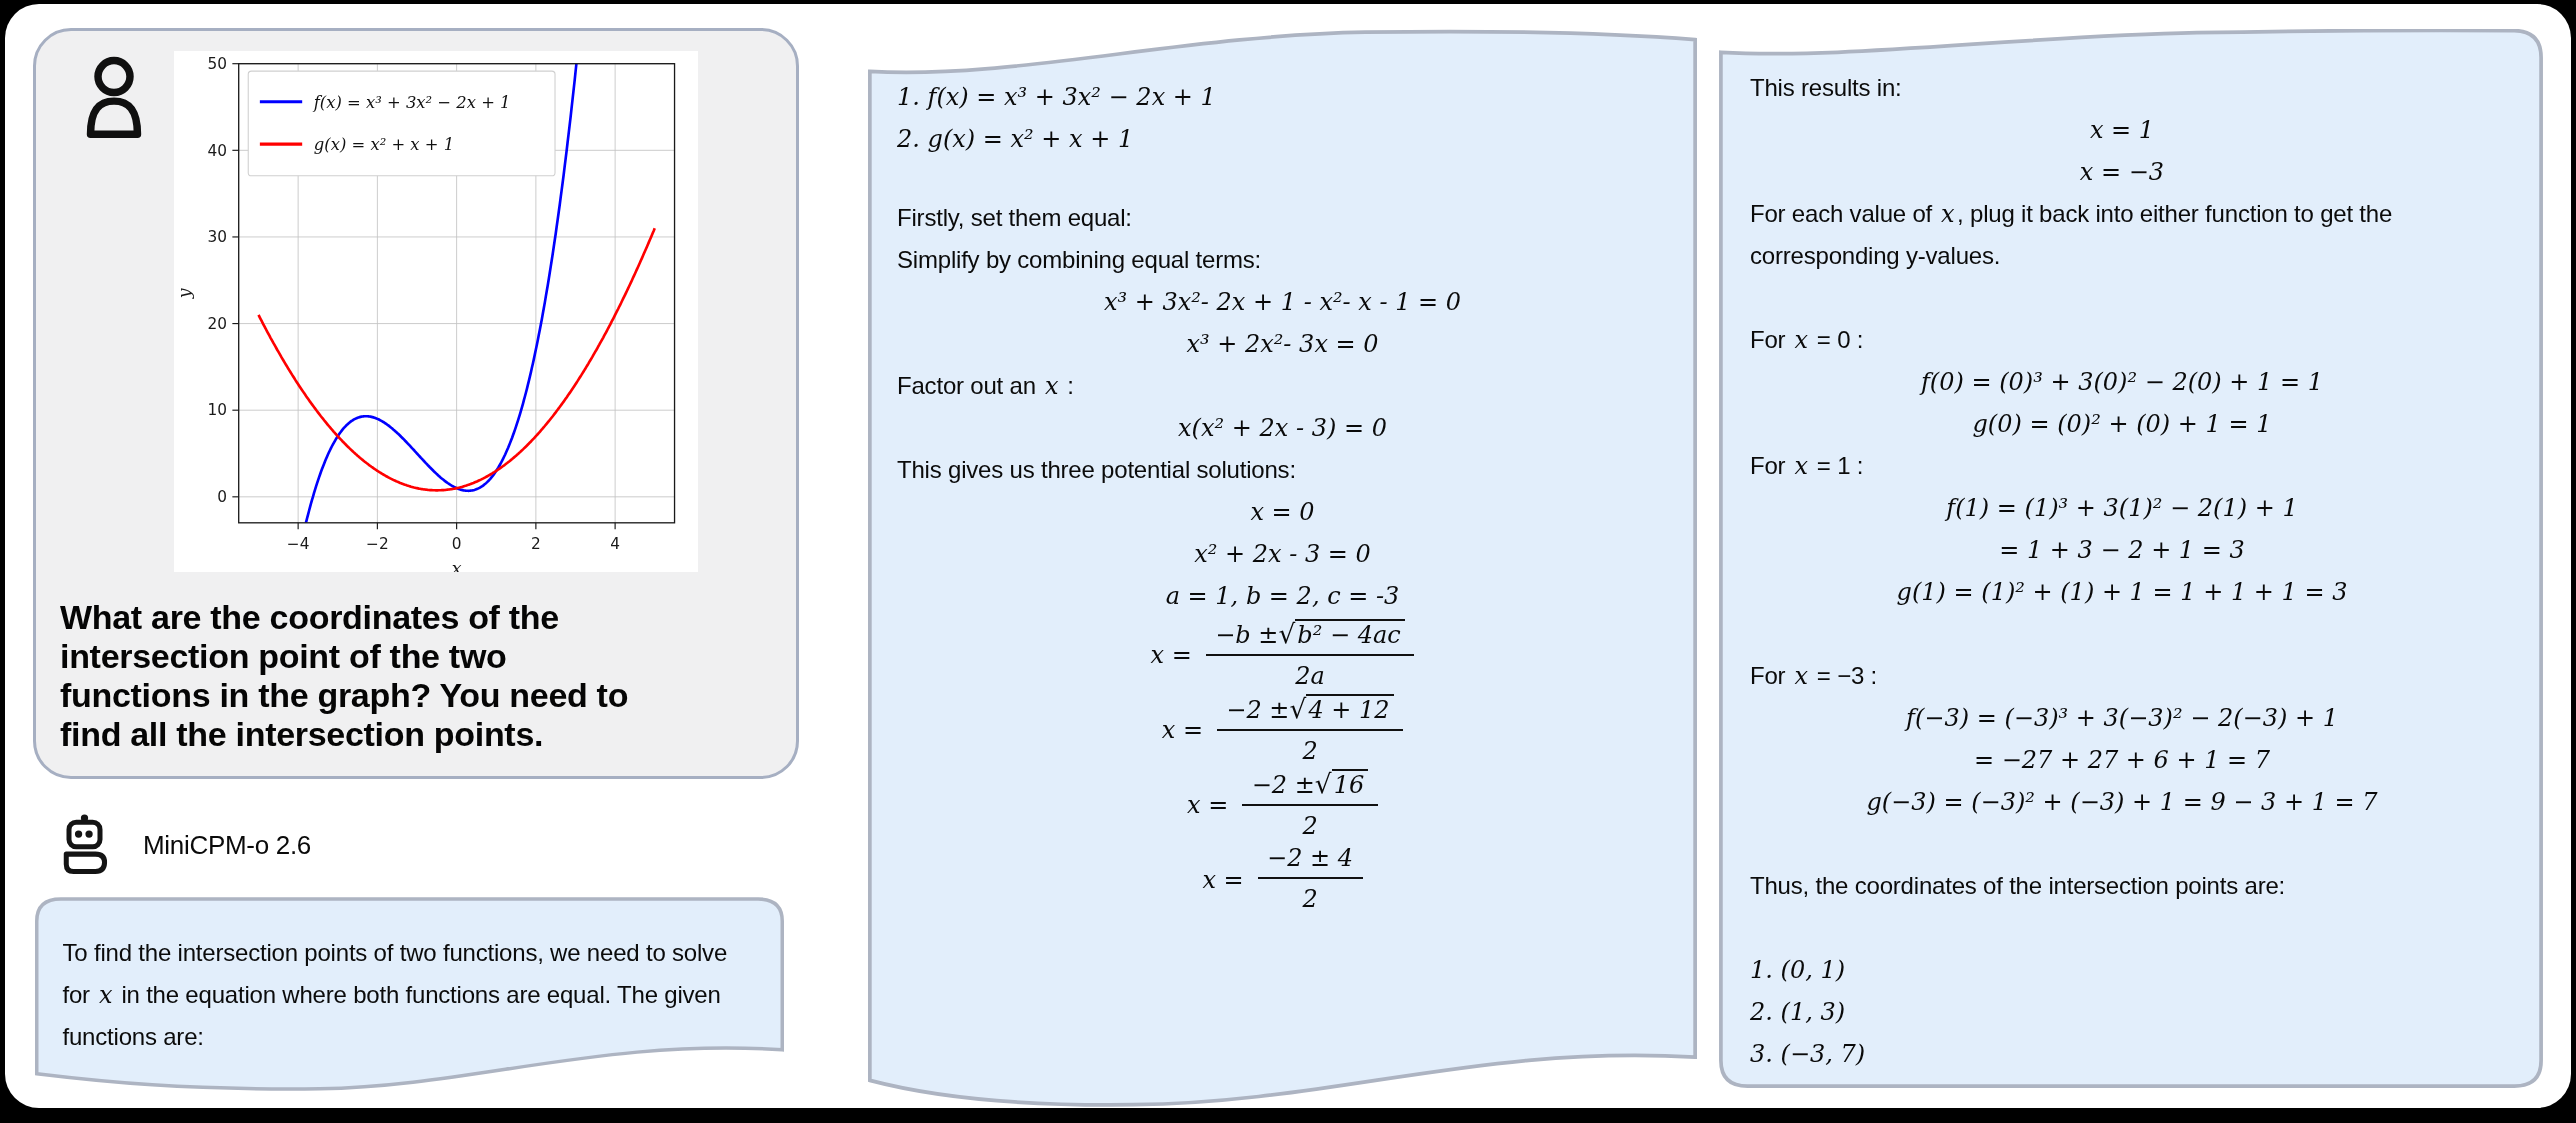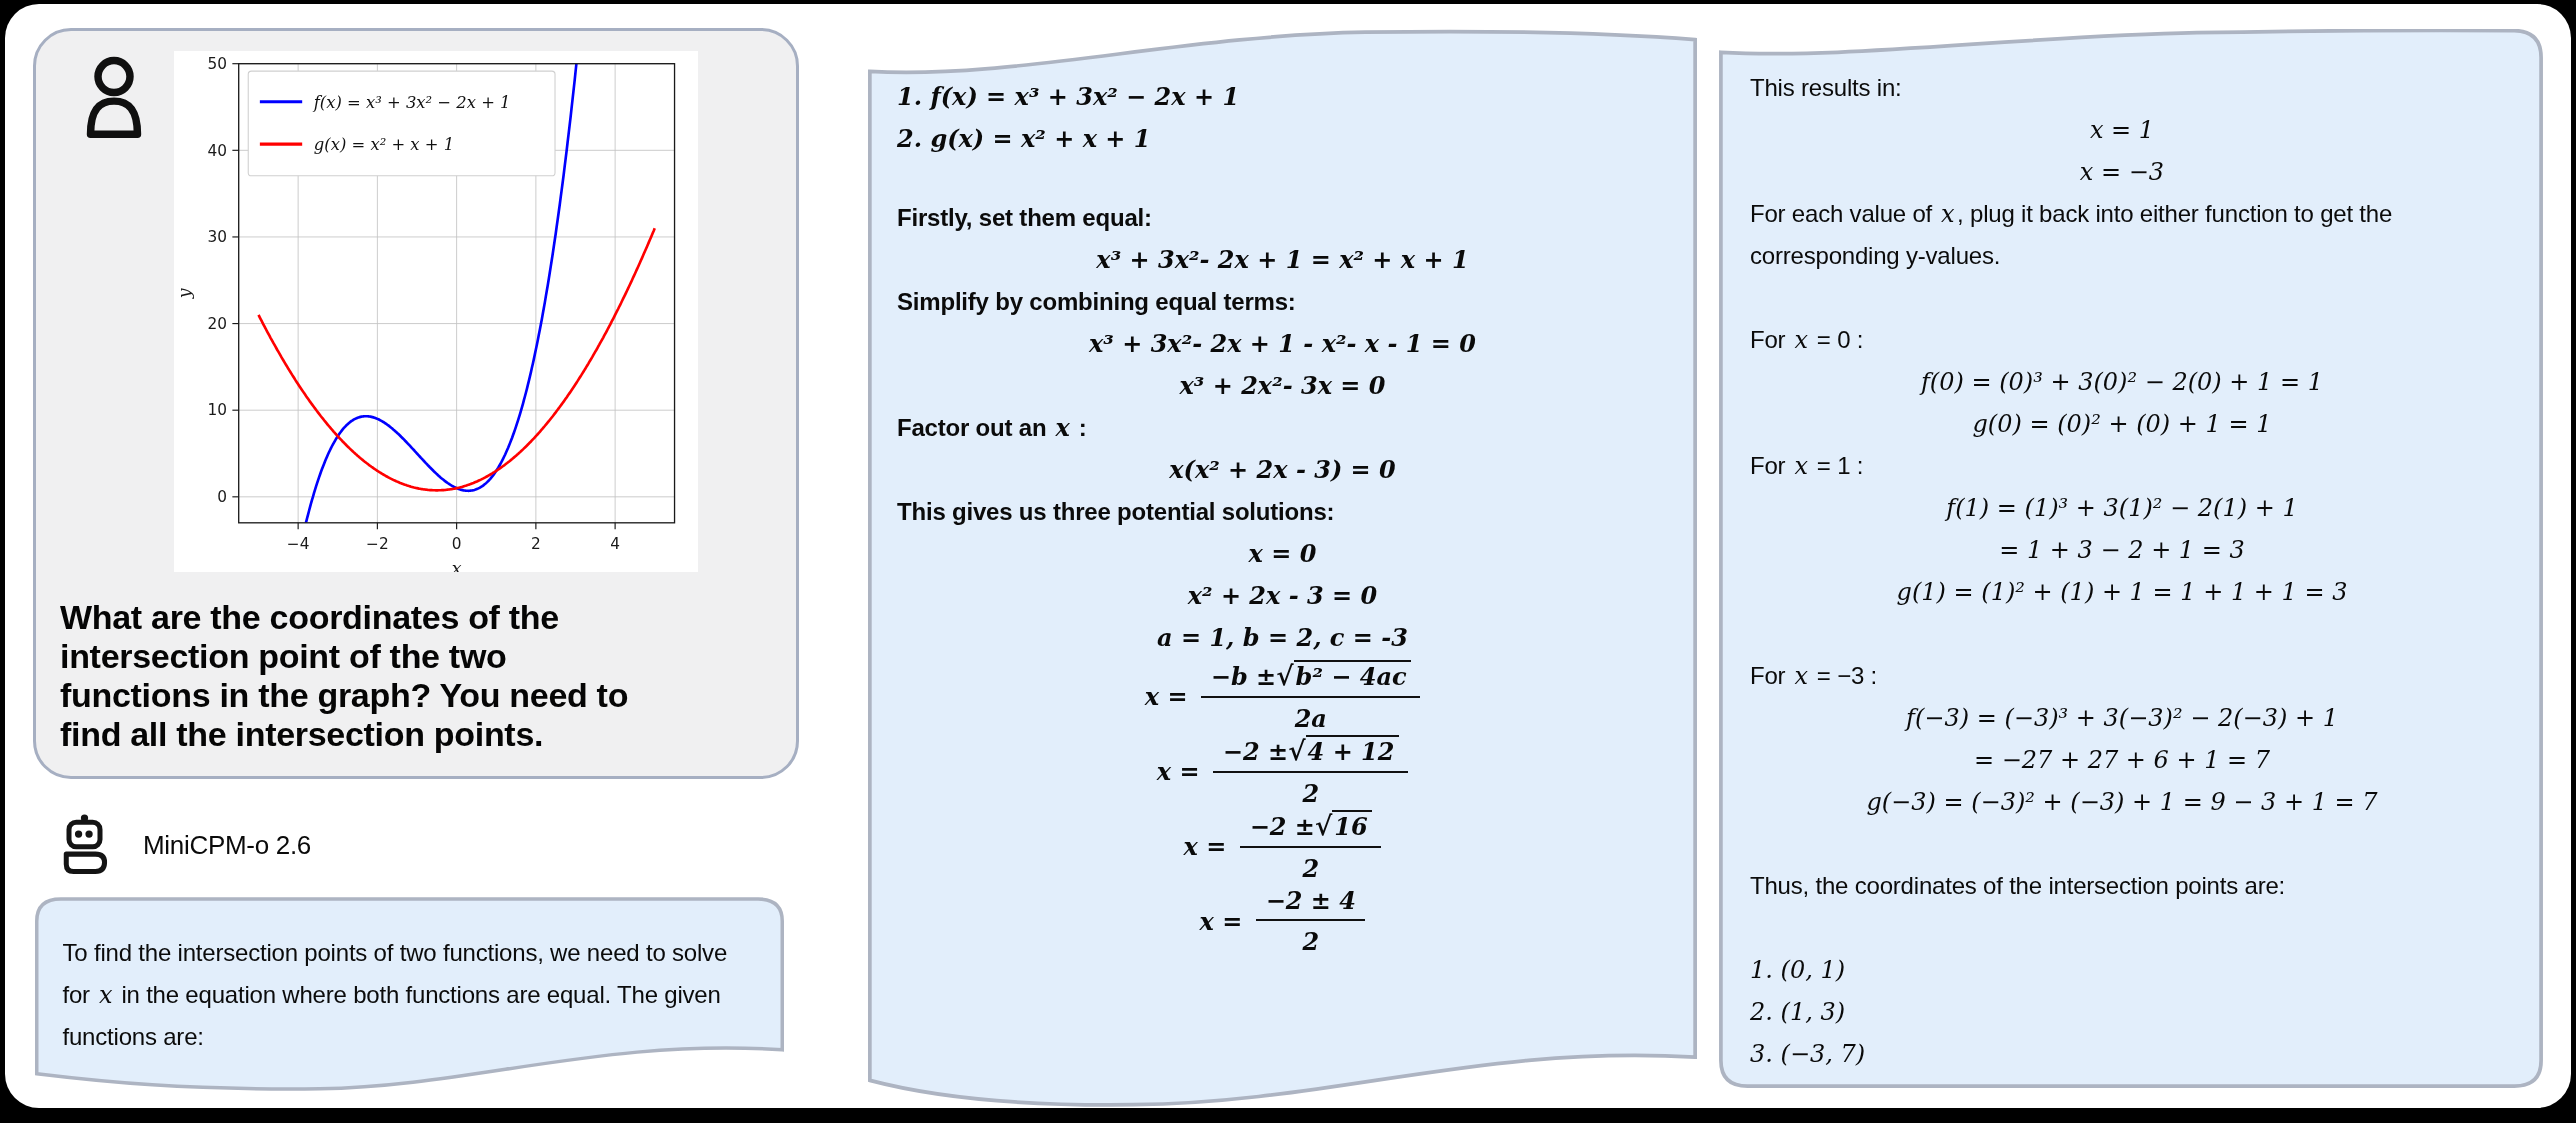--- a/index.html
+++ b/index.html
@@ -27,21 +27,21 @@
   #robot-icon{width:55px;height:62px;flex:0 0 auto;}
   #model-name{font-size:26px;font-weight:normal;color:#0a0a0a;letter-spacing:-0.3px;}
 
   
   .bubble{position:absolute;}
   .bubble svg.bg{position:absolute;inset:0;width:100%;height:100%;}
   .bub-content{position:absolute;inset:0;box-sizing:border-box;}
   #bubble-1{left:35px;top:891px;width:749px;height:209px;}
   #bubble-1 .bub-content{padding:41px 27.5px 0 27.5px;}
   #bubble-1 .txt .t{max-width:677px;}
-  #bubble-2{left:868px;top:29px;width:829px;height:1080px;font-weight:bold;}
+  #bubble-2{left:868px;top:29px;width:829px;height:1080px;}
   #bubble-2 .bub-content{padding:47px 29px 0 29px;}
   #bubble-2 .txt .t{max-width:640px;}
   #bubble-3{left:1719px;top:29px;width:824px;height:1059px;}
   #bubble-3 .bub-content{padding:38px 49px 0 31px;}
   #bubble-3 .txt .t{max-width:683px;}
 
   
   .blk{position:relative;}
   .txt{min-height:42px;display:flex;align-items:center;font-size:24px;color:#0b0b0b;letter-spacing:-0.2px;}
   .txt .t{display:block;line-height:42px;}
@@ -155,21 +155,20 @@
     <svg class="bg" viewBox="0 0 1566 2040">
         <path d="M 3.5 80 C 266.22 96 595.08 12 939.5999999999999 6 C 1205.82 2 1409.4 8 1562.5 20 L 1562.5 1942 C 1158.84 1918 876.96 2028 501.12 2032 C 266.22 2035 109.62 2014 3.5 1986 Z" fill="#e2eefb" stroke="#adb4c2" stroke-width="7"></path>
       </svg>
     <div class="bub-content">
         <div class="blk mth left">1.  f(x) = x³ + 3x² − 2x + 1</div>
         <div class="blk mth left">2.  g(x) = x² + x + 1</div>
         <div class="blk gap"></div>
         <div class="blk txt">
           <span class="t">Firstly, set them equal:</span>
         </div>
-        <div class="blk mth">x³ + 3x²- 2x + 1 = x² + x + 1</div>
         <div class="blk txt">
           <span class="t">Simplify by combining equal terms:</span>
         </div>
         <div class="blk mth">x³ + 3x²- 2x + 1 - x²- x - 1 = 0</div>
         <div class="blk mth">x³ + 2x²- 3x = 0</div>
         <div class="blk txt">
           <span class="t">Factor out an <span class="mvar">x</span> :</span>
         </div>
         <div class="blk mth">x(x² + 2x - 3) = 0</div>
         <div class="blk txt">

